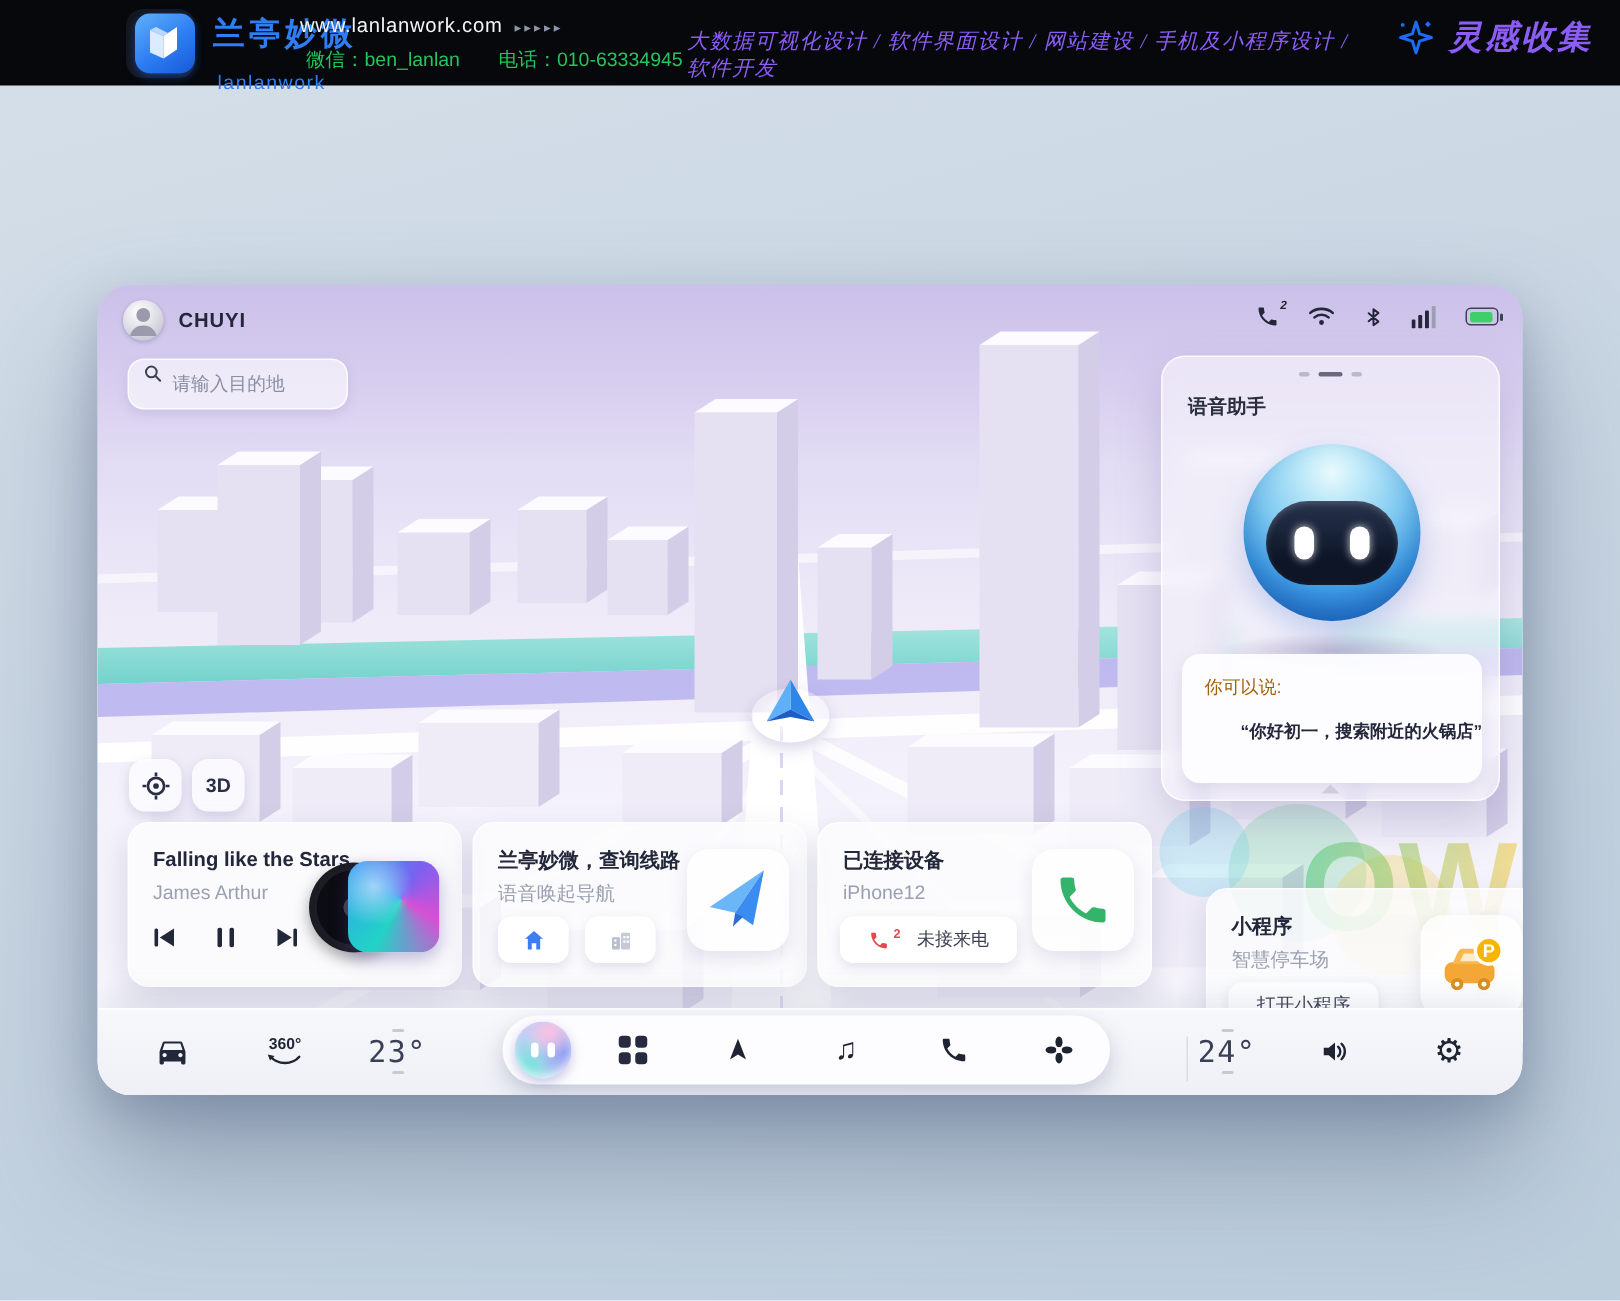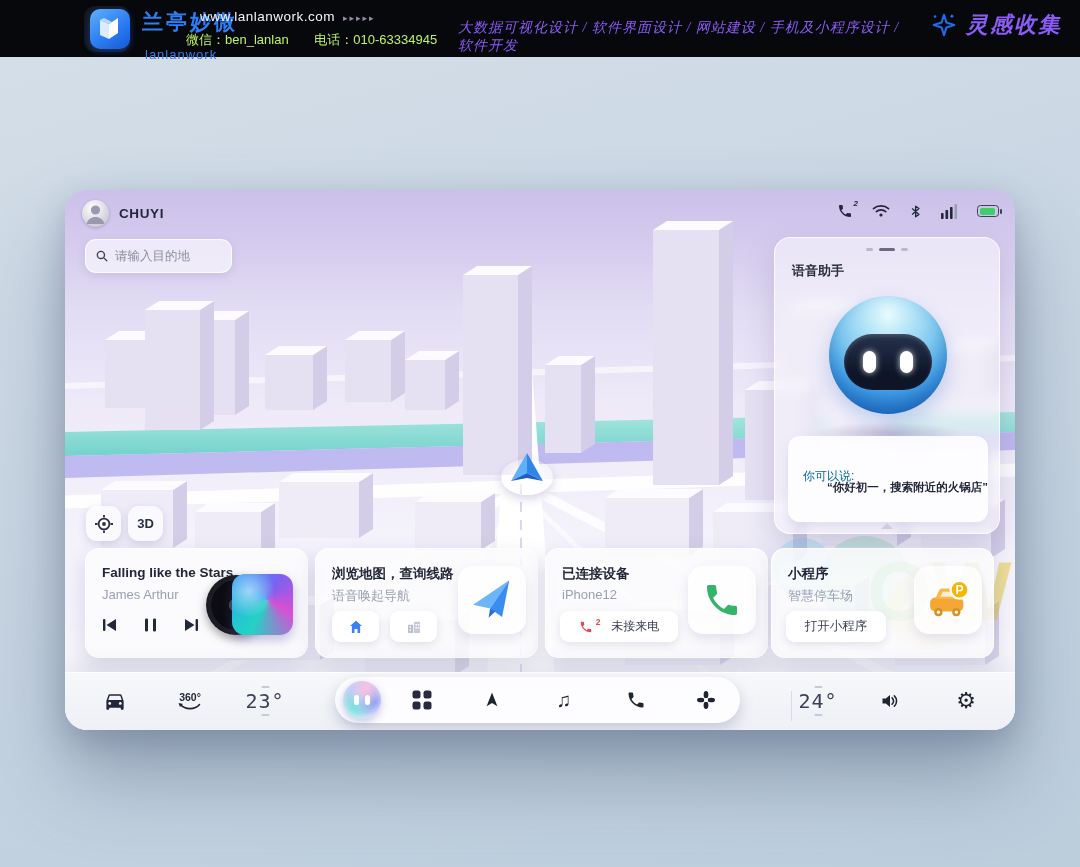--- a/index.html
+++ b/index.html
@@ -16,21 +16,21 @@
   #logo-tile { position:absolute; left:84px; top:6px; width:46px; height:46px;
     border-radius:11px; background:#14171e; }
   #logo-icon { position:absolute; left:90px; top:9px; width:40px; height:40px;
     border-radius:10px; background:linear-gradient(145deg,#5fb0fb 0%,#2d7df2 55%,#1659d8 100%);
     box-shadow:0 2px 6px rgba(30,90,220,.5); }
   .brand-name { position:absolute; left:142px; top:8px; font-size:21px; font-weight:700;
     color:#2e7ff5; letter-spacing:3px; }
   .brand-sub { position:absolute; left:145px; top:47px; font-size:13px; color:#2e7ff5; letter-spacing:1px; }
   .hd-web { position:absolute; left:200px; top:9px; font-size:13.5px; color:#f2f4f8; letter-spacing:.5px; }
   .hd-web .arrows { font-size:9px; color:#8d95a8; margin-left:8px; letter-spacing:2px; }
-  .hd-contact { position:absolute; left:186px; top:31px; font-size:13px; color:#bef264; }
+  .hd-contact { position:absolute; left:204px; top:31px; font-size:13px; color:#22c55e; }
   .hd-contact b { font-weight:400; margin-right:22px; }
   .hd-services { position:absolute; left:458px; top:19px; width:445px; font-size:14px;
     font-family:"Liberation Serif", serif; font-style:italic; color:#8b5cf6; letter-spacing:1px; }
   #collect { position:absolute; right:18px; top:10px; display:flex; align-items:center; gap:8px; cursor:pointer; }
   #collect .txt { font-size:22px; font-weight:700; font-style:italic;
     font-family:"Liberation Serif", serif; color:#8b5cf6; letter-spacing:2px; }
 
   
   #screen { position:absolute; left:65px; top:190px; width:950px; height:540px;
     border-radius:22px; overflow:hidden;
@@ -52,21 +52,21 @@
   .badge2 { position:absolute; top:-3px; right:-5px; font-size:8px; font-weight:700; color:#23273a; }
   .battery { width:22px; height:12px; border:1.6px solid #3c4254; border-radius:3.5px; position:relative; }
   .battery .fill { position:absolute; left:1.5px; top:1.5px; bottom:1.5px; width:15px;
     background:#3ecf6a; border-radius:2px; }
   .battery .nub { position:absolute; right:-4px; top:3px; width:2.5px; height:5px;
     background:#3c4254; border-radius:1px; }
 
   
   #search { position:absolute; left:20px; top:49px; width:147px; height:34px; border-radius:11px;
     background:rgba(255,255,255,.58); border:1px solid rgba(255,255,255,.75);
-    box-shadow:0 3px 8px rgba(120,110,170,.18); display:flex; align-items:center; padding:2px 10px; gap:7px; }
+    box-shadow:0 3px 8px rgba(120,110,170,.18); display:flex; padding:2px 10px; gap:7px; }
   #search input { border:0; outline:0; background:transparent; width:100%;
     font-size:12.5px; color:#3c4156; font-family:"Liberation Sans",sans-serif; }
   #search input::placeholder { color:#8a8fa3; }
 
   
   .map-btn { position:absolute; width:35px; height:35px; border-radius:11px;
     background:rgba(252,252,255,.82); box-shadow:0 3px 8px rgba(110,100,160,.22);
     display:flex; align-items:center; justify-content:center; cursor:pointer; }
   #btn-locate { left:21px; top:316px; }
   #btn-3d { left:63px; top:316px; font-size:13px; font-weight:700; color:#2a2f45; }
@@ -90,35 +90,35 @@
     background:radial-gradient(circle at 50% 16%, #eafafd 0%, #c0eaf9 16%, #7ec9f1 44%, #3f9ce5 68%, #2273cf 87%, #1a5db8 100%);
     box-shadow:inset 0 -10px 18px rgba(10,50,120,.25), 0 10px 22px rgba(60,110,200,.28); }
   #robot .face { position:absolute; left:15px; top:38px; width:88px; height:56px; border-radius:28px;
     background:linear-gradient(180deg,#27334d 0%,#0d1527 70%);
     box-shadow:inset 0 2px 4px rgba(255,255,255,.18); display:flex; align-items:center; justify-content:center; gap:24px; }
   #robot .eye { width:13px; height:22px; border-radius:7px; background:#fff; box-shadow:0 0 6px rgba(255,255,255,.8); }
   #robot-shadow { position:absolute; left:38px; top:184px; width:150px; height:24px; border-radius:50%;
     background:radial-gradient(ellipse at 50% 50%, rgba(135,130,170,.45), transparent 70%); }
   #hint-card { position:absolute; left:13px; top:198px; width:200px; height:86px; border-radius:12px;
     background:rgba(253,253,255,.95); box-shadow:0 5px 12px rgba(110,105,160,.15); }
-  .hint-label { position:absolute; left:15px; top:14px; font-size:12px; color:#0369a1;margin-top:18px; }
+  .hint-label { position:absolute; left:15px; top:14px; font-size:12px; color:#a16207; }
   .hint-quote { position:absolute; left:0; top:44px; width:100%; text-align:right;
     font-size:11.5px; font-weight:700; color:#23273a; white-space:nowrap; }
   #voice .up-chip { position:absolute; bottom:4px; left:50%; transform:translateX(-50%);
     width:0; height:0; border-left:6px solid transparent; border-right:6px solid transparent;
     border-bottom:6px solid #cfccdd; }
 
   
   .card { position:absolute; top:358px; width:223px; height:110px; border-radius:14px;
     background:rgba(251,251,253,.85); box-shadow:0 10px 22px rgba(105,100,150,.22);
     border:1px solid rgba(255,255,255,.8); }
   #card-music { left:20px; background:#fbfbfd; }
   #card-nav { left:250px; }
   #card-device { left:480px; }
-  #card-mini { left:706px; }
+  #card-mini { left:739px;margin-top:44px; }
   .c-title { position:absolute; left:16px; top:16px; font-size:13.5px; font-weight:700; color:#23273a; }
   .c-sub { position:absolute; left:16px; top:38px; font-size:13px; color:#9aa0b2; }
   .controls { position:absolute; left:16px; top:68px; display:flex; gap:26px; }
   .controls .cbtn { cursor:pointer; display:flex; align-items:center; }
   #vinyl { position:absolute; left:120px; top:26px; width:60px; height:60px; border-radius:50%;
     background:radial-gradient(circle at 50% 50%, #41414b 0%, #41414b 16%, #0c0c12 17%, #0c0c12 58%, #1d1d26 59%, #15151d 100%);
     box-shadow:0 4px 10px rgba(0,0,0,.35); }
   #album-art { position:absolute; left:146px; top:25px; width:61px; height:61px; border-radius:13px;
     background:
       radial-gradient(circle at 28% 28%, rgba(255,255,255,.55), transparent 42%),
@@ -490,21 +490,21 @@
             <polygon points="2,2 2,14 11.5,8" fill="#23273a"></polygon>
             <rect x="12.6" y="2" width="2.4" height="12" rx="1" fill="#23273a"></rect>
           </svg>
       </span>
     </div>
     <div id="vinyl"></div>
     <div id="album-art"></div>
   </div>
 
   <div id="card-nav" class="card">
-    <div class="c-title">浏览地图，查询线路</div>
+    <div class="c-title">兰亭妙微，查询线路</div>
     <div class="c-sub">语音唤起导航</div>
     <div id="nav-home" class="mini-btn">
       <svg width="18" height="18" viewBox="0 0 24 24">
         <path d="M12 3.5 L4 10.5 H6.5 V20 H10 V14.5 H14 V20 H17.5 V10.5 H20 Z" fill="#3d7ef5"></path>
       </svg>
     </div>
     <div id="nav-company" class="mini-btn">
       <svg width="18" height="18" viewBox="0 0 24 24">
         <rect x="4" y="9" width="7" height="11" rx="1" fill="#b9bdcc"></rect>
         <rect x="12" y="5" width="8" height="15" rx="1" fill="#c6cad8"></rect>

